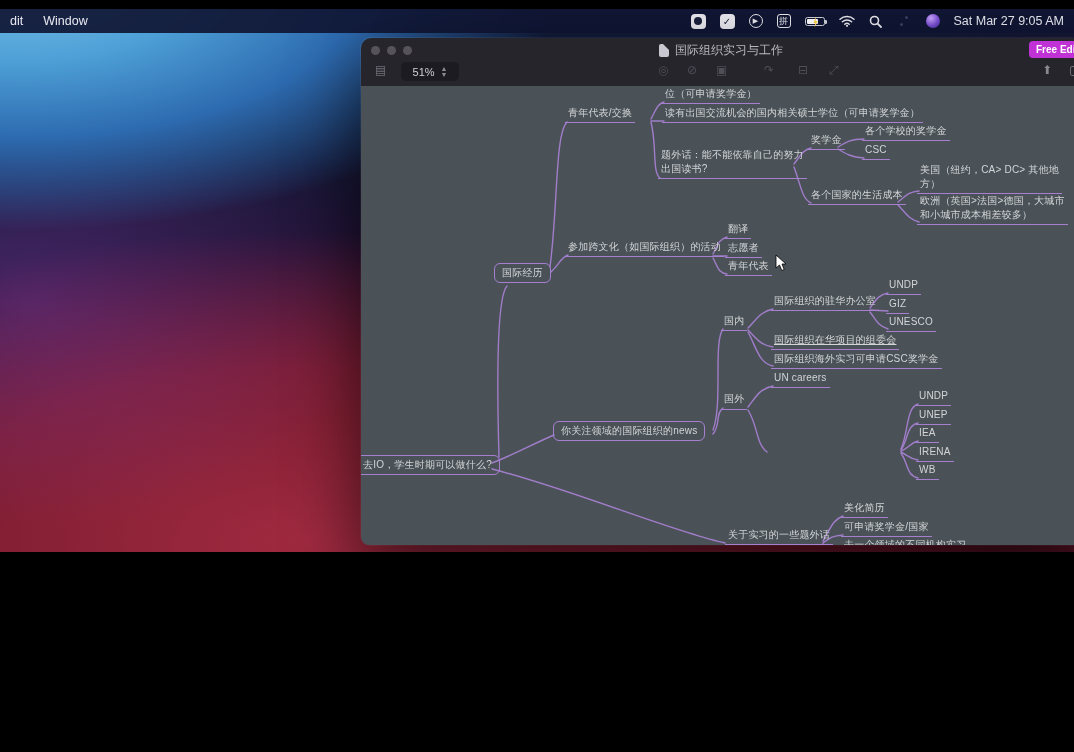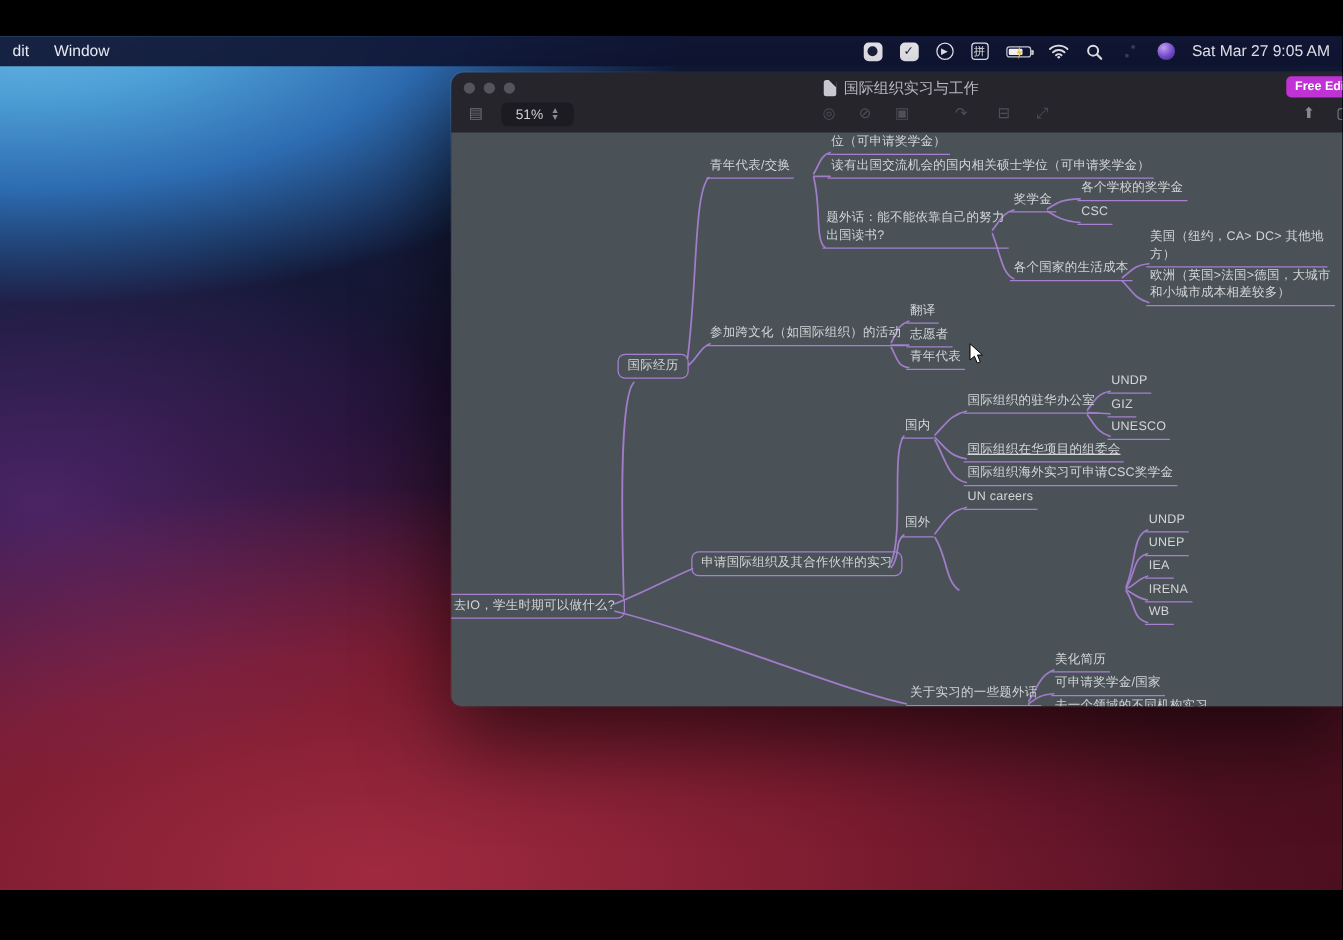--- a/index.html
+++ b/index.html
@@ -1,24 +1,24 @@
 <!DOCTYPE html>
 <html><head>
 <meta charset="utf-8">
 <style>
   html,body{margin:0;padding:0;background:#000;}
   *{box-sizing:border-box;}
-  #screen{position:relative;width:1074px;height:692px;overflow:hidden;
+  #screen{position:relative;width:1074px;height:552px;overflow:hidden;
     font-family:"Liberation Sans","DejaVu Sans",sans-serif;
     background:
       radial-gradient(900px 420px at 2% -4%, #7cc4ea 0%, #4d9fd6 20%, #2d6bb0 38%, rgba(30,60,130,0) 60%),
       radial-gradient(520px 320px at 3% 55%, rgba(125,60,165,.45) 0%, rgba(80,30,110,0) 70%),
       radial-gradient(950px 430px at 28% 98%, #a02a40 0%, #7c1c30 40%, rgba(90,18,35,0) 72%),
       radial-gradient(1200px 520px at 78% 102%, #5a1226 0%, rgba(60,10,25,0) 65%),
-      linear-gradient(170deg, #101b38 0%, #121a38 25%, #1f1030 42%, #37102a 58%, #47101f 74%, #2e0a14 100%); margin-top: 20px;}
+      linear-gradient(170deg, #101b38 0%, #121a38 25%, #1f1030 42%, #37102a 58%, #47101f 74%, #2e0a14 100%);}
   
   #topblack{position:absolute;left:0;top:0;width:100%;height:9px;background:#000;}
   #menubar{position:absolute;left:0;top:9px;width:100%;height:24px;background:rgba(16,22,52,.92);
     display:flex;align-items:center;color:#e8e9f2;font-size:12.5px;}
   .menu-item{padding:0 10px;font-weight:500;}
   #menubar-right{margin-left:auto;display:flex;align-items:center;gap:14px;padding-right:10px;}
   .sbar-ic{display:inline-flex;align-items:center;justify-content:center;}
   .sq-ic{width:15px;height:15px;border-radius:4px;background:#e9e9ef;color:#1a1f3c;font-size:10px;
     display:flex;align-items:center;justify-content:center;font-weight:bold;}
   .circle-ic{width:14px;height:14px;border-radius:50%;border:1.4px solid #e9e9ef;color:#e9e9ef;
@@ -241,21 +241,21 @@
           <div class="mm-node mm-line" style="left: 364px; top: 136px;">
             <div>翻译</div>
           </div>
           <div class="mm-node mm-line" style="left: 364px; top: 155px;">
             <div>志愿者</div>
           </div>
           <div class="mm-node mm-line" style="left: 364px; top: 173px;">
             <div>青年代表</div>
           </div>
           <div class="mm-node mm-box" style="left: 192px; top: 335px;">
-            <div>申请国际组织及其合作伙伴的实习</div>
+            <div>你关注领域的国际组织的news</div>
           </div>
           <div class="mm-node mm-line" style="left: 360px; top: 228px;">
             <div>国内</div>
           </div>
           <div class="mm-node mm-line" style="left: 410px; top: 208px;">
             <div>国际组织的驻华办公室</div>
           </div>
           <div class="mm-node mm-line" style="left: 525px; top: 192px;">
             <div>UNDP</div>
           </div>

